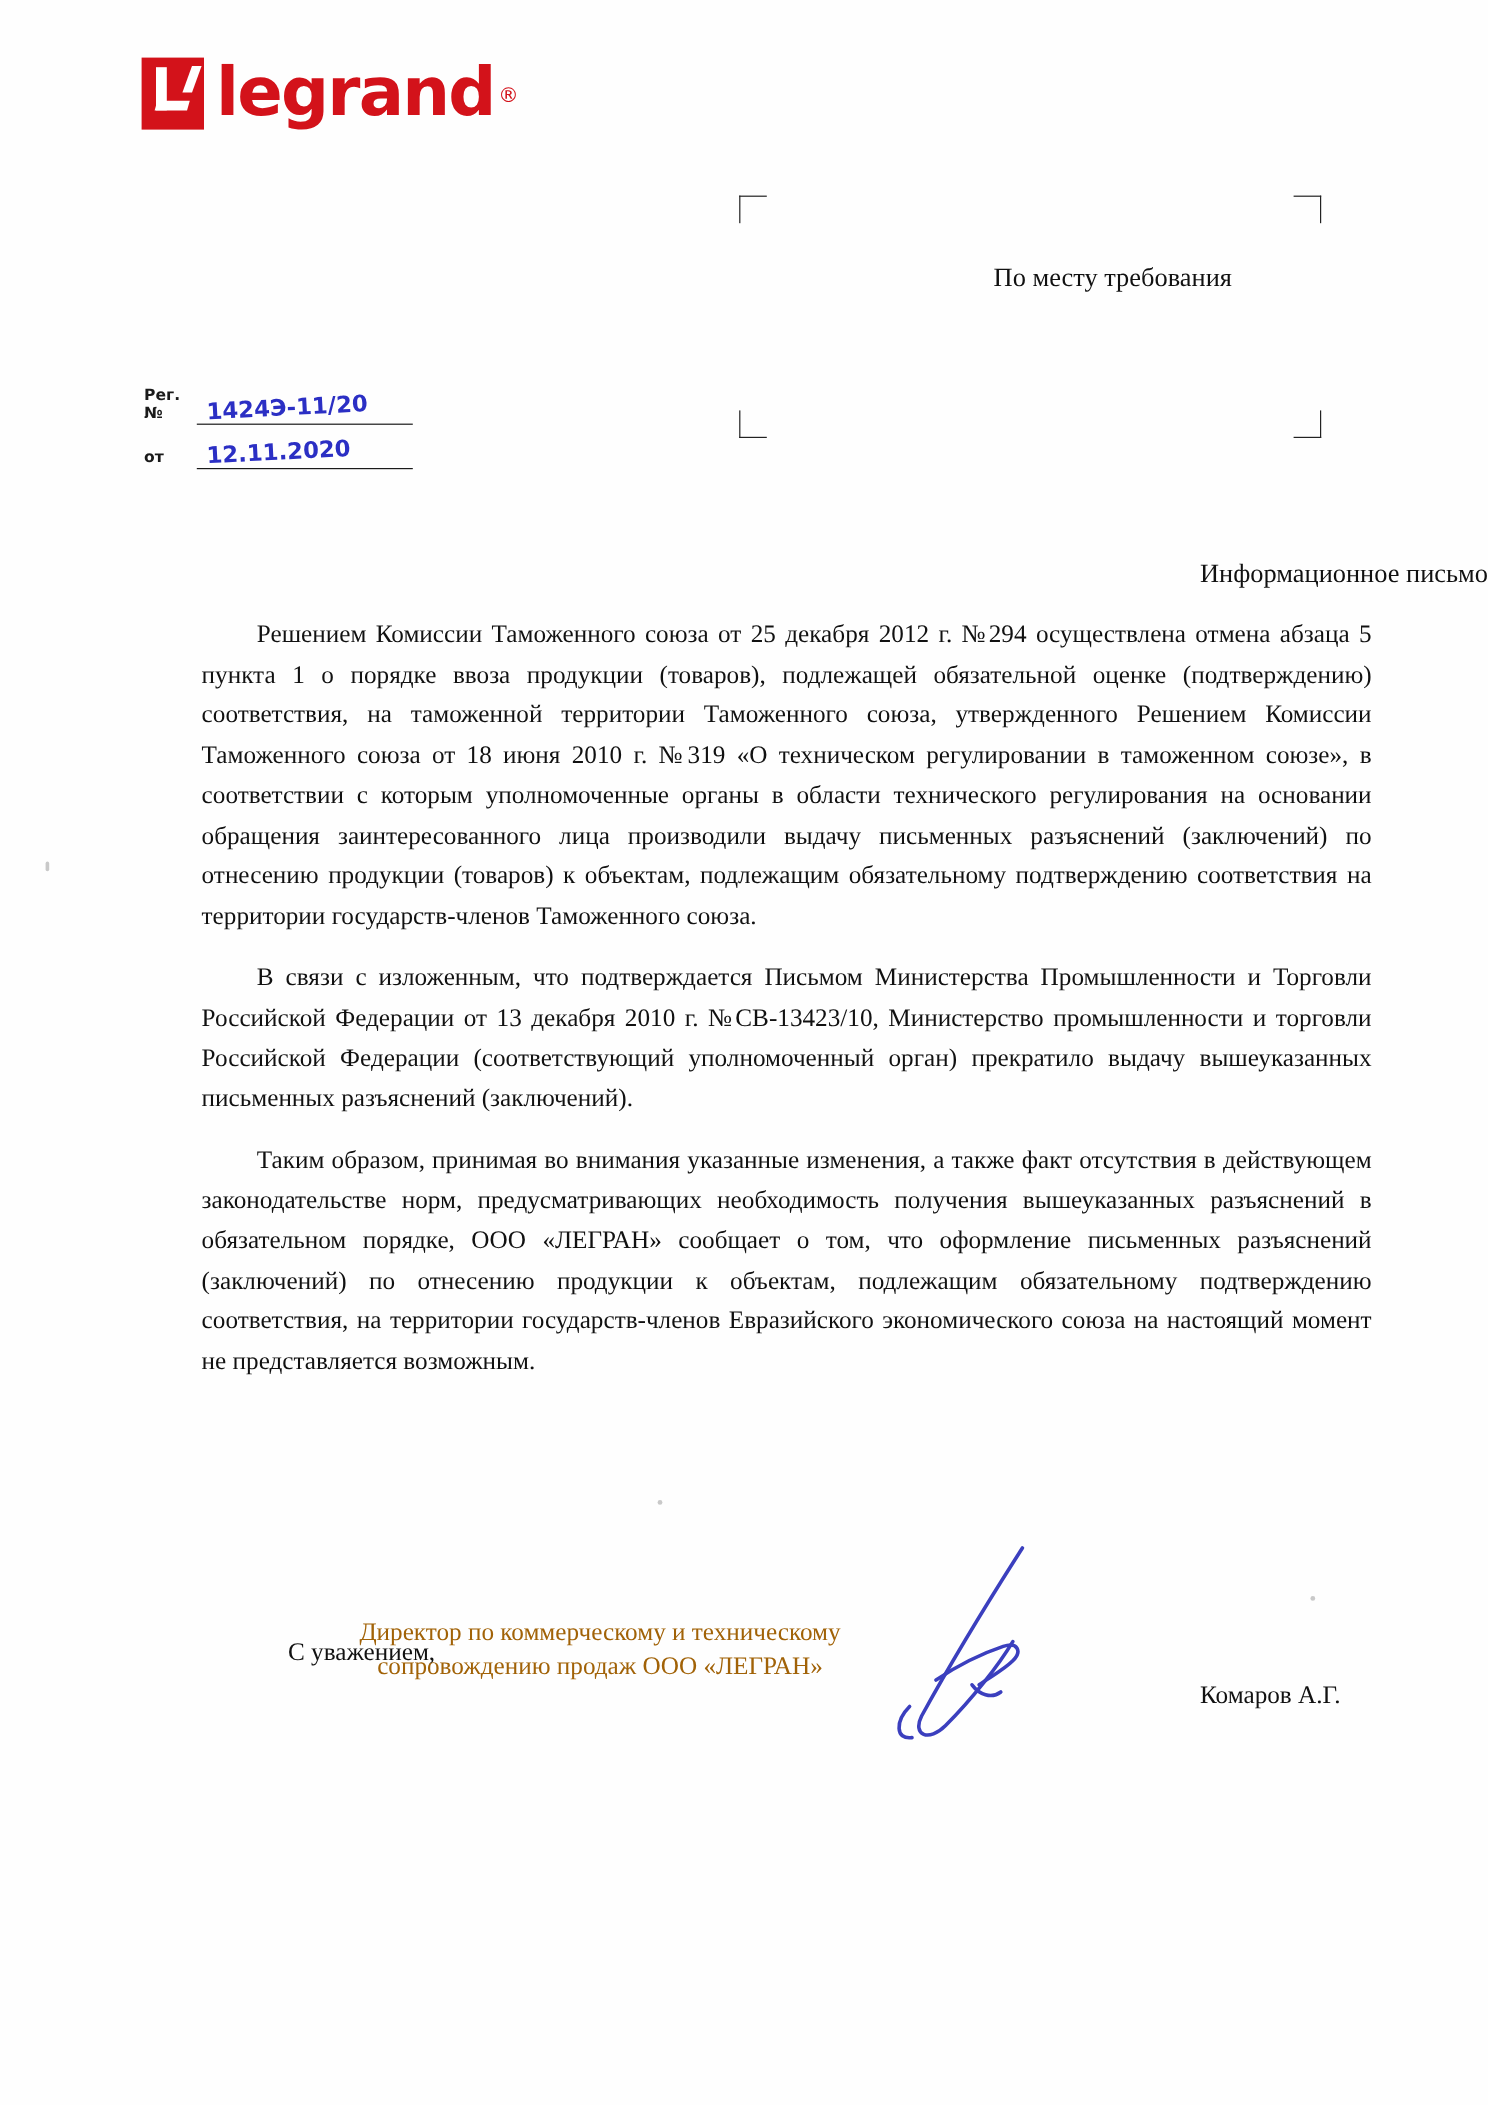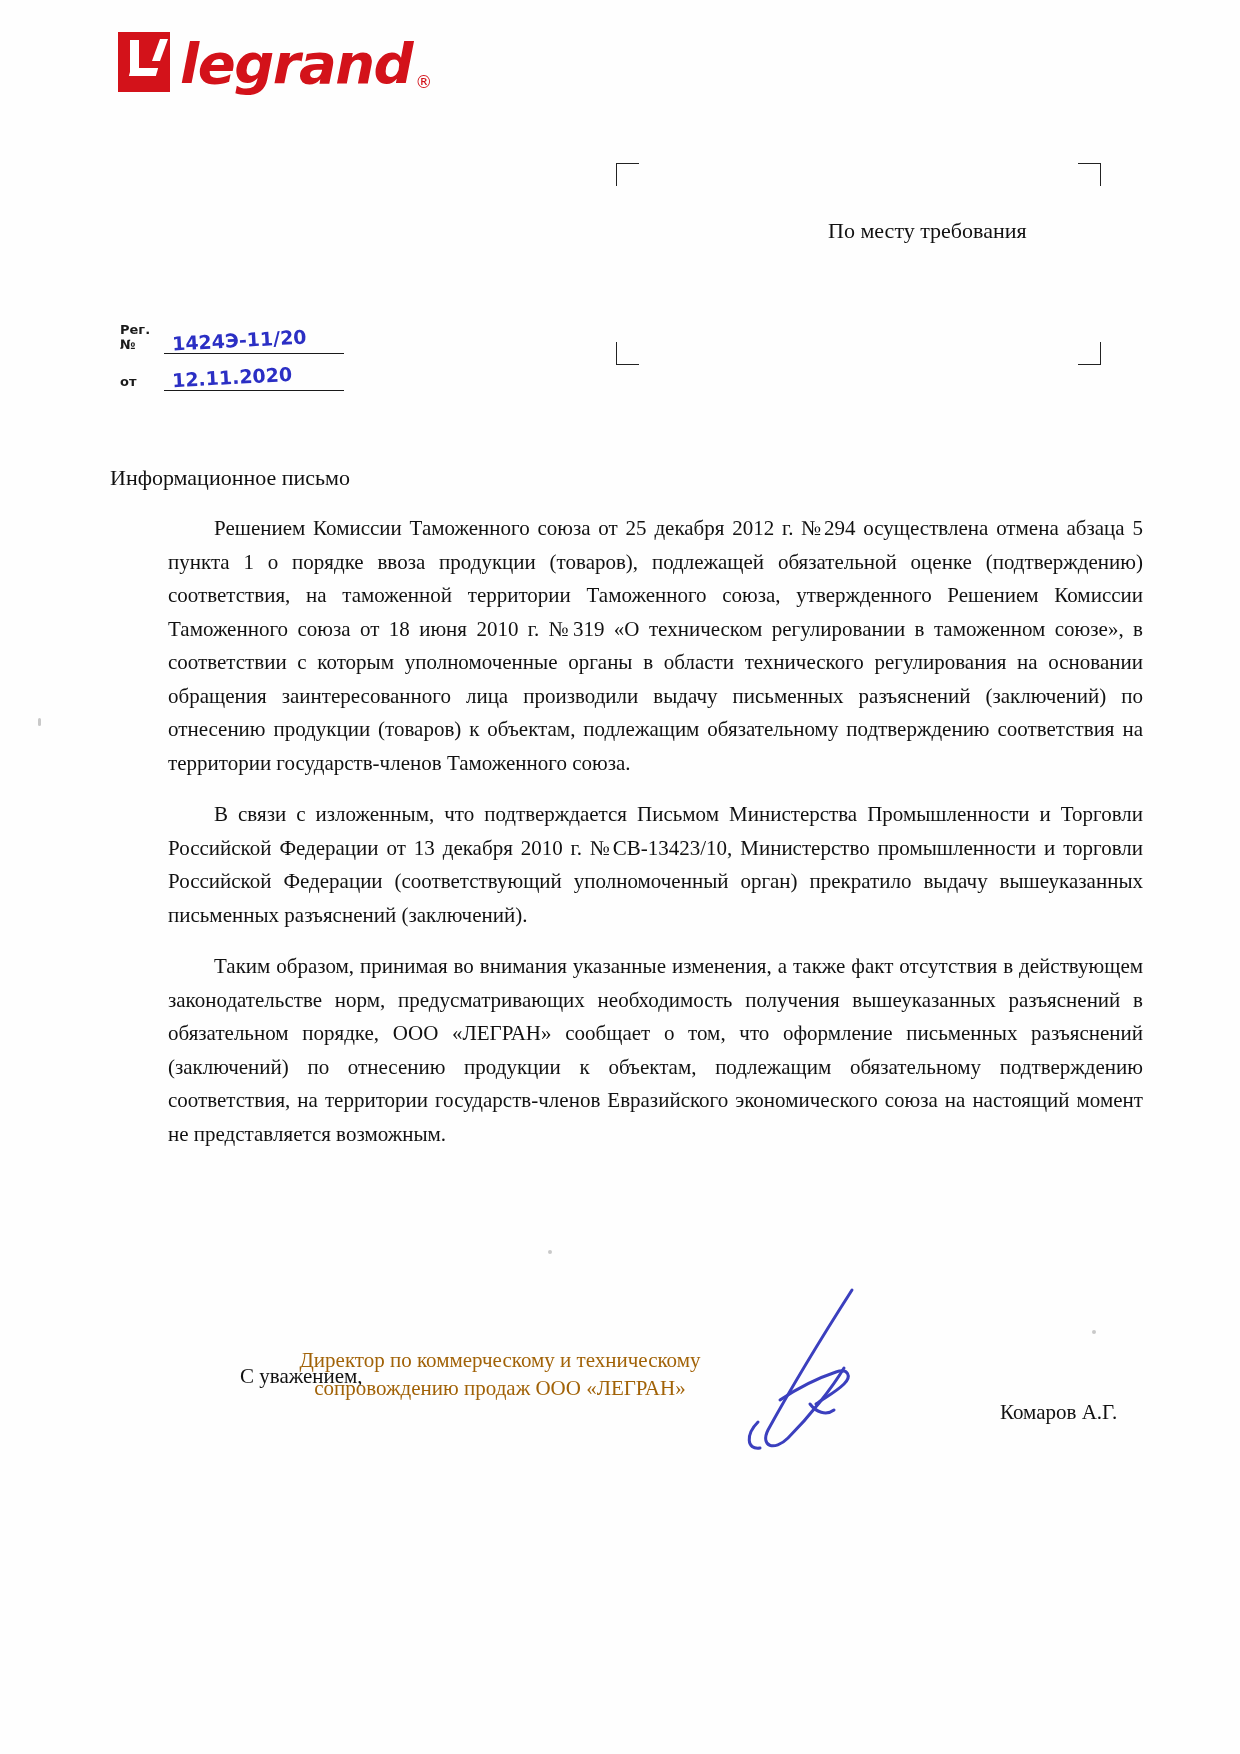--- a/index.html
+++ b/index.html
@@ -19,24 +19,23 @@
   .page {
     position: absolute;
     inset: 0;
     background: #fefefe;
   }
 
   
   .logo-block {
     position: absolute;
     left: 118px;
-    top: 32px;
+    top: 48px;
     display: flex;
-    align-items: flex-end;
-    font-style: italic;
+    align-items: center;
   }
   .logo-mark {
     position: relative;
     width: 52px;
     height: 60px;
     background: #d3121a;
     margin-right: 10px;
   }
   .logo-mark::before {
     content: "";
@@ -151,21 +150,21 @@
     color: #111;
     white-space: nowrap;
   }
 
   
   .doc-title {
     position: absolute;
     left: 0;
     right: 0;
     top: 465px;
-    text-align: left;
+    text-align: right;
     font-size: 22px;
     padding-left: 110px;
     color: #111;
   }
   .body-text {
     position: absolute;
     left: 168px;
     top: 512px;
     width: 975px;
     font-size: 21px;

